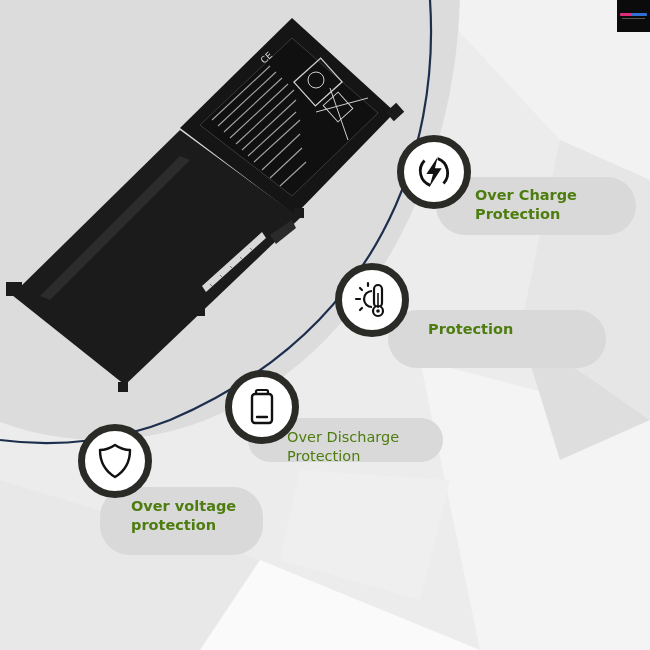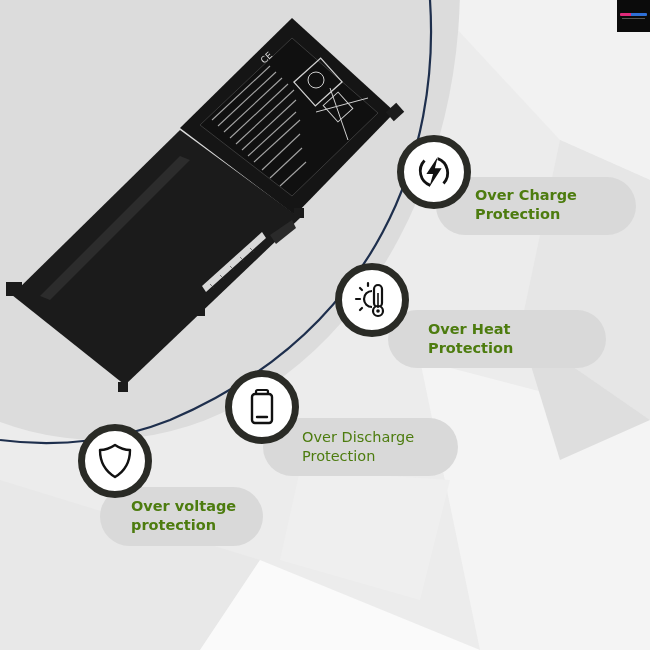--- a/index.html
+++ b/index.html
@@ -104,52 +104,51 @@
 </div>
 <div class="feature-icon" style="left:397px;top:135px;">
   <svg width="38" height="38" viewBox="0 0 40 40">
     <path d="M10 8 A16 16 0 0 0 16 34" fill="none" stroke="#111" stroke-width="3"></path>
     <path d="M30 32 A16 16 0 0 0 24 6" fill="none" stroke="#111" stroke-width="3"></path>
     <polygon points="24,4 12,22 19,22 15,36 28,16 21,16" fill="#111"></polygon>
   </svg>
 </div>
 
 <div class="pill bold" style="left:388px;top:310px;width:218px;height:58px;padding:10px 0 0 40px;">
-  <span>Over Heat</span>
   <span>Protection</span>
 </div>
 <div class="feature-icon" style="left:335px;top:263px;">
   <svg width="42" height="42" viewBox="0 0 42 42">
     <path d="M21 12 A8 8 0 1 0 21 28" fill="none" stroke="#111" stroke-width="2.2"></path>
     <g stroke="#111" stroke-width="2.2" stroke-linecap="round">
       <line x1="5" y1="20" x2="9" y2="20"></line>
       <line x1="9" y1="9" x2="11" y2="11"></line>
       <line x1="17" y1="4" x2="17" y2="7"></line>
       <line x1="9" y1="31" x2="11" y2="29"></line>
     </g>
     <rect x="23" y="6" width="8" height="22" rx="4" fill="#fff" stroke="#111" stroke-width="2.2"></rect>
     <circle cx="27" cy="32" r="5" fill="#fff" stroke="#111" stroke-width="2.2"></circle>
     <circle cx="27" cy="32" r="1.8" fill="#111"></circle>
     <line x1="27" y1="14" x2="27" y2="29" stroke="#111" stroke-width="1.6"></line>
   </svg>
 </div>
 
-<div class="pill" style="left:263px;top:418px;width:195px;height:58px;padding:10px 0 0 39px;">
+<div class="pill" style="left:248px;top:418px;width:195px;height:44px;padding:10px 0 0 39px;">
   <span>Over Discharge</span>
   <span>Protection</span>
 </div>
 <div class="feature-icon" style="left:225px;top:370px;">
   <svg width="30" height="38" viewBox="0 0 30 38">
     <rect x="9" y="2" width="12" height="4" rx="1.5" fill="#fff" stroke="#111" stroke-width="2.2"></rect>
     <rect x="5" y="6" width="20" height="29" rx="3" fill="#fff" stroke="#111" stroke-width="2.4"></rect>
     <line x1="10" y1="29" x2="20" y2="29" stroke="#111" stroke-width="2.4" stroke-linecap="round"></line>
   </svg>
 </div>
 
-<div class="pill bold" style="left:100px;top:487px;width:163px;height:59px;padding:10px 0 1px 31px;">
+<div class="pill bold" style="left:100px;top:487px;width:163px;height:68px;padding:10px 0 1px 31px;">
   <span>Over voltage</span>
   <span>protection</span>
 </div>
 <div class="feature-icon" style="left:78px;top:424px;">
   <svg width="36" height="38" viewBox="0 0 36 38">
     <path d="M18 3 C12 7 7 8 3 8 C3 20 8 29 18 35 C28 29 33 20 33 8 C29 8 24 7 18 3 Z" fill="#fff" stroke="#111" stroke-width="2.4" stroke-linejoin="round"></path>
   </svg>
 </div>
 
 </body></html>

